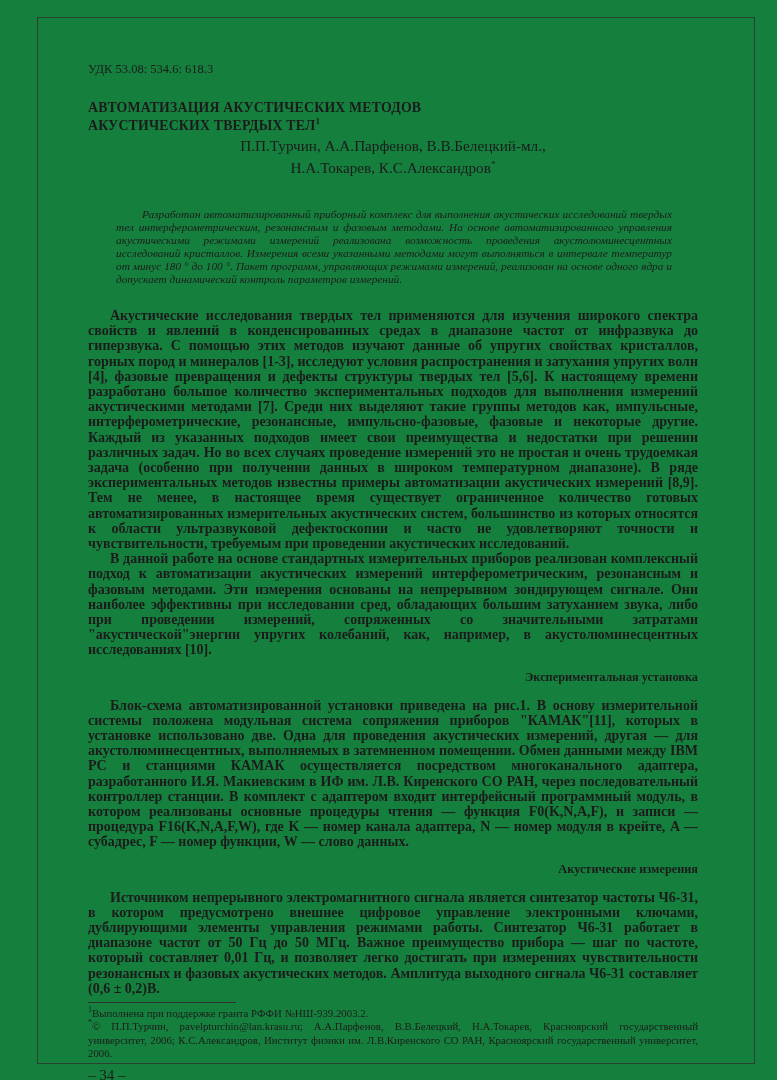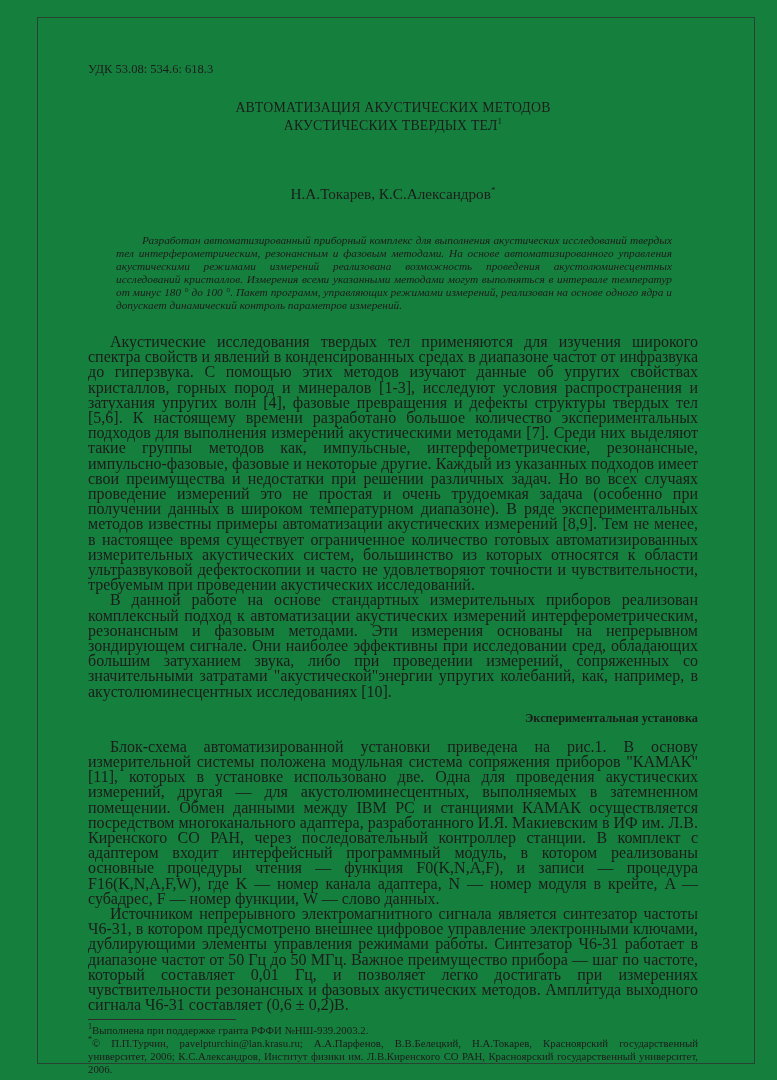--- a/index.html
+++ b/index.html
@@ -22,47 +22,47 @@
     position: absolute;
     left: 37px; top: 17px; right: 22px; bottom: 16px;
     border: 1px solid rgba(45,45,45,0.75);
     pointer-events: none;
   }
   .udc {
     font-size: 12.5px;
     margin-bottom: 22px;
   }
   .title {
-    text-align: center;
-    font-weight: normal;
+    font-weight: bold;
     font-size: 13.8px;
     line-height: 1.32;
     letter-spacing: 0.2px;
-    margin-bottom: 26px;
+    margin-bottom: 0;
   }
   .authors {
     text-align: center;
     font-size: 15.2px;
     line-height: 1.4;
     margin-bottom: 30px;
   }
   sup.fnmark { font-size: 9px; vertical-align: super; line-height: 0; }
   .abstract {
     font-style: italic;
     font-size: 11.3px;
     line-height: 13px;
     text-align: justify;
     text-indent: 26px;
     margin: 0 26px 22px 28px;
   }
   .body-par {
-    font-size: 16px;
+    font-size: 14px;
     line-height: 15.2px;
     text-align: justify;
     text-indent: 22px;
+    font-weight: bold;
   }
   .section {
     text-align: right;
     font-size: 12.3px;
     font-weight: bold;
     margin: 12px 0 13px 0;
   }
   .footnotes {
     margin-top: auto;
     padding-top: 6px;
@@ -91,33 +91,34 @@
   <div class="scan-edge"></div>
 
   <div class="udc">УДК 53.08: 534.6: 618.3</div>
 
   <div class="title">
     <span>АВТОМАТИЗАЦИЯ АКУСТИЧЕСКИХ МЕТОДОВ</span><br>
     <span>АКУСТИЧЕСКИХ ТВЕРДЫХ ТЕЛ</span><sup class="fnmark">1</sup>
   </div>
 
   <div class="authors">
-    <br>
+    <span>П.П.Турчин, А.А.Парфенов, В.В.Белецкий-мл.,</span><br>
     <span>Н.А.Токарев, К.С.Александров</span><sup class="fnmark">*</sup>
   </div>
 
   <div class="abstract">Разработан автоматизированный приборный комплекс для выполнения акустических исследований твердых тел интерферометрическим, резонансным и фазовым методами. На основе автоматизированного управления акустическими режимами измерений реализована возможность проведения акустолюминесцентных исследований кристаллов. Измерения всеми указанными методами могут выполняться в интервале температур от минус 180 ° до 100 °. Пакет программ, управляющих режимами измерений, реализован на основе одного ядра и допускает динамический контроль параметров измерений.</div>
 
   <p class="body-par">Акустические исследования твердых тел применяются для изучения широкого спектра свойств и явлений в конденсированных средах в диапазоне частот от инфразвука до гиперзвука. С помощью этих методов изучают данные об упругих свойствах кристаллов, горных пород и минералов [1-3], исследуют условия распространения и затухания упругих волн [4], фазовые превращения и дефекты структуры твердых тел [5,6]. К настоящему времени разработано большое количество экспериментальных подходов для выполнения измерений акустическими методами [7]. Среди них выделяют такие группы методов как, импульсные, интерферометрические, резонансные, импульсно-фазовые, фазовые и некоторые другие. Каждый из указанных подходов имеет свои преимущества и недостатки при решении различных задач. Но во всех случаях проведение измерений это не простая и очень трудоемкая задача (особенно при получении данных в широком температурном диапазоне). В ряде экспериментальных методов известны примеры автоматизации акустических измерений [8,9]. Тем не менее, в настоящее время существует ограниченное количество готовых автоматизированных измерительных акустических систем, большинство из которых относятся к области ультразвуковой дефектоскопии и часто не удовлетворяют точности и чувствительности, требуемым при проведении акустических исследований.</p>
   <p class="body-par">В данной работе на основе стандартных измерительных приборов реализован комплексный подход к автоматизации акустических измерений интерферометрическим, резонансным и фазовым методами. Эти измерения основаны на непрерывном зондирующем сигнале. Они наиболее эффективны при исследовании сред, обладающих большим затуханием звука, либо при проведении измерений, сопряженных со значительными затратами "акустической"энергии упругих колебаний, как, например, в акустолюминесцентных исследованиях [10].</p>
 
   <h2 class="section">Экспериментальная установка</h2>
 
   <p class="body-par">Блок-схема автоматизированной установки приведена на рис.1. В основу измерительной системы положена модульная система сопряжения приборов "КАМАК"[11], которых в установке использовано две. Одна для проведения акустических измерений, другая — для акустолюминесцентных, выполняемых в затемненном помещении. Обмен данными между IBM PC и станциями КАМАК осуществляется посредством многоканального адаптера, разработанного И.Я. Макиевским в ИФ им. Л.В. Киренского СО РАН, через последовательный контроллер станции. В комплект с адаптером входит интерфейсный программный модуль, в котором реализованы основные процедуры чтения — функция F0(K,N,A,F), и записи — процедура F16(K,N,A,F,W), где K — номер канала адаптера, N — номер модуля в крейте, A — субадрес, F — номер функции, W — слово данных.</p>
 
+  <h2 class="section">Акустические измерения</h2>
 
   <p class="body-par">Источником непрерывного электромагнитного сигнала является синтезатор частоты Ч6-31, в котором предусмотрено внешнее цифровое управление электронными ключами, дублирующими элементы управления режимами работы. Синтезатор Ч6-31 работает в диапазоне частот от 50 Гц до 50 МГц. Важное преимущество прибора — шаг по частоте, который составляет 0,01 Гц, и позволяет легко достигать при измерениях чувствительности резонансных и фазовых акустических методов. Амплитуда выходного сигнала Ч6-31 составляет (0,6 ± 0,2)В.</p>
 
   <div class="footnotes">
     <div class="fn-rule"></div>
     <p class="fn"><sup>1</sup><span>Выполнена при поддержке гранта РФФИ №НШ-939.2003.2.</span></p>
     <p class="fn"><sup>*</sup><span>© П.П.Турчин, pavelpturchin@lan.krasu.ru; А.А.Парфенов, В.В.Белецкий, Н.А.Токарев, Красноярский государственный университет, 2006; К.С.Александров, Институт физики им. Л.В.Киренского СО РАН, Красноярский государственный университет, 2006.</span></p>
   </div>
 
   <div class="page-number">– 34 –</div>

